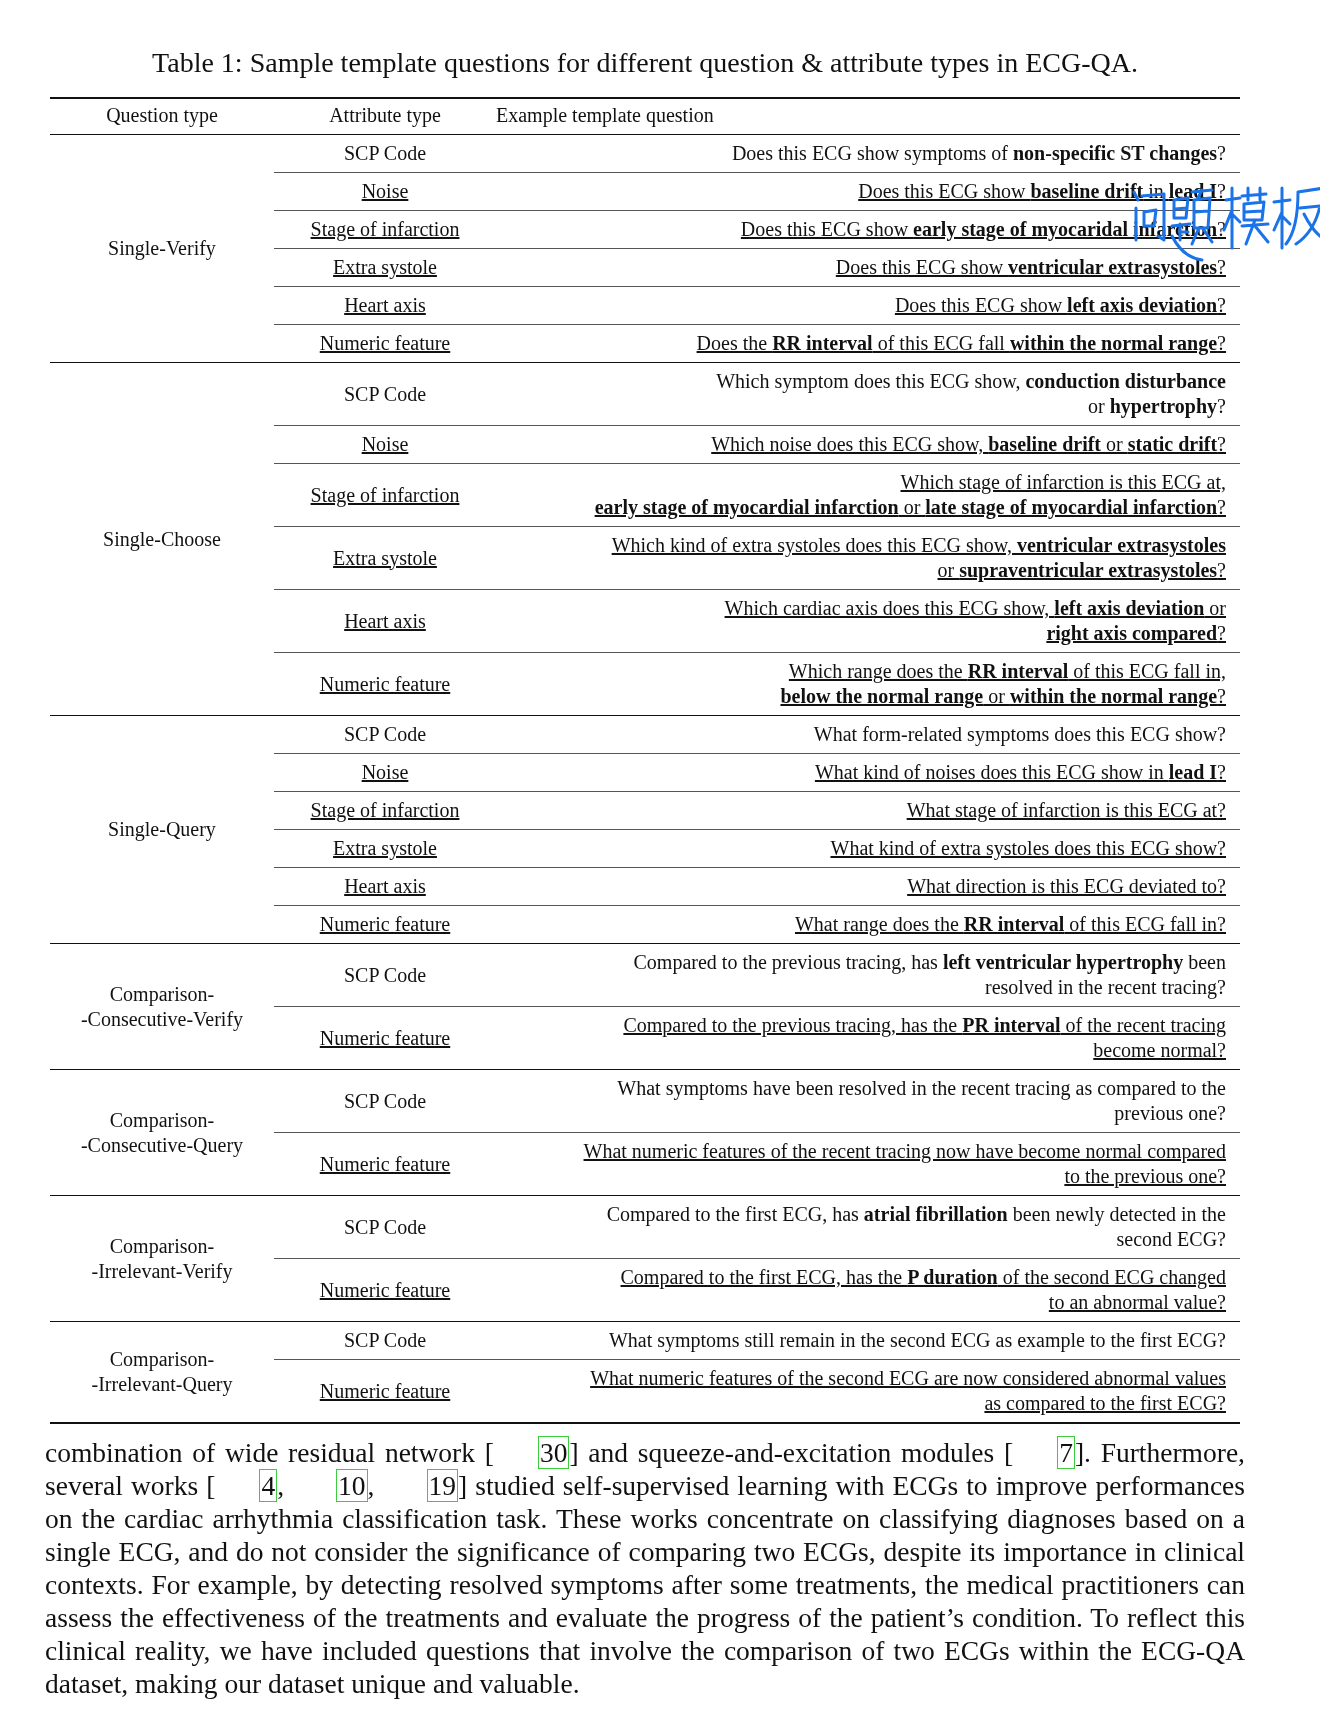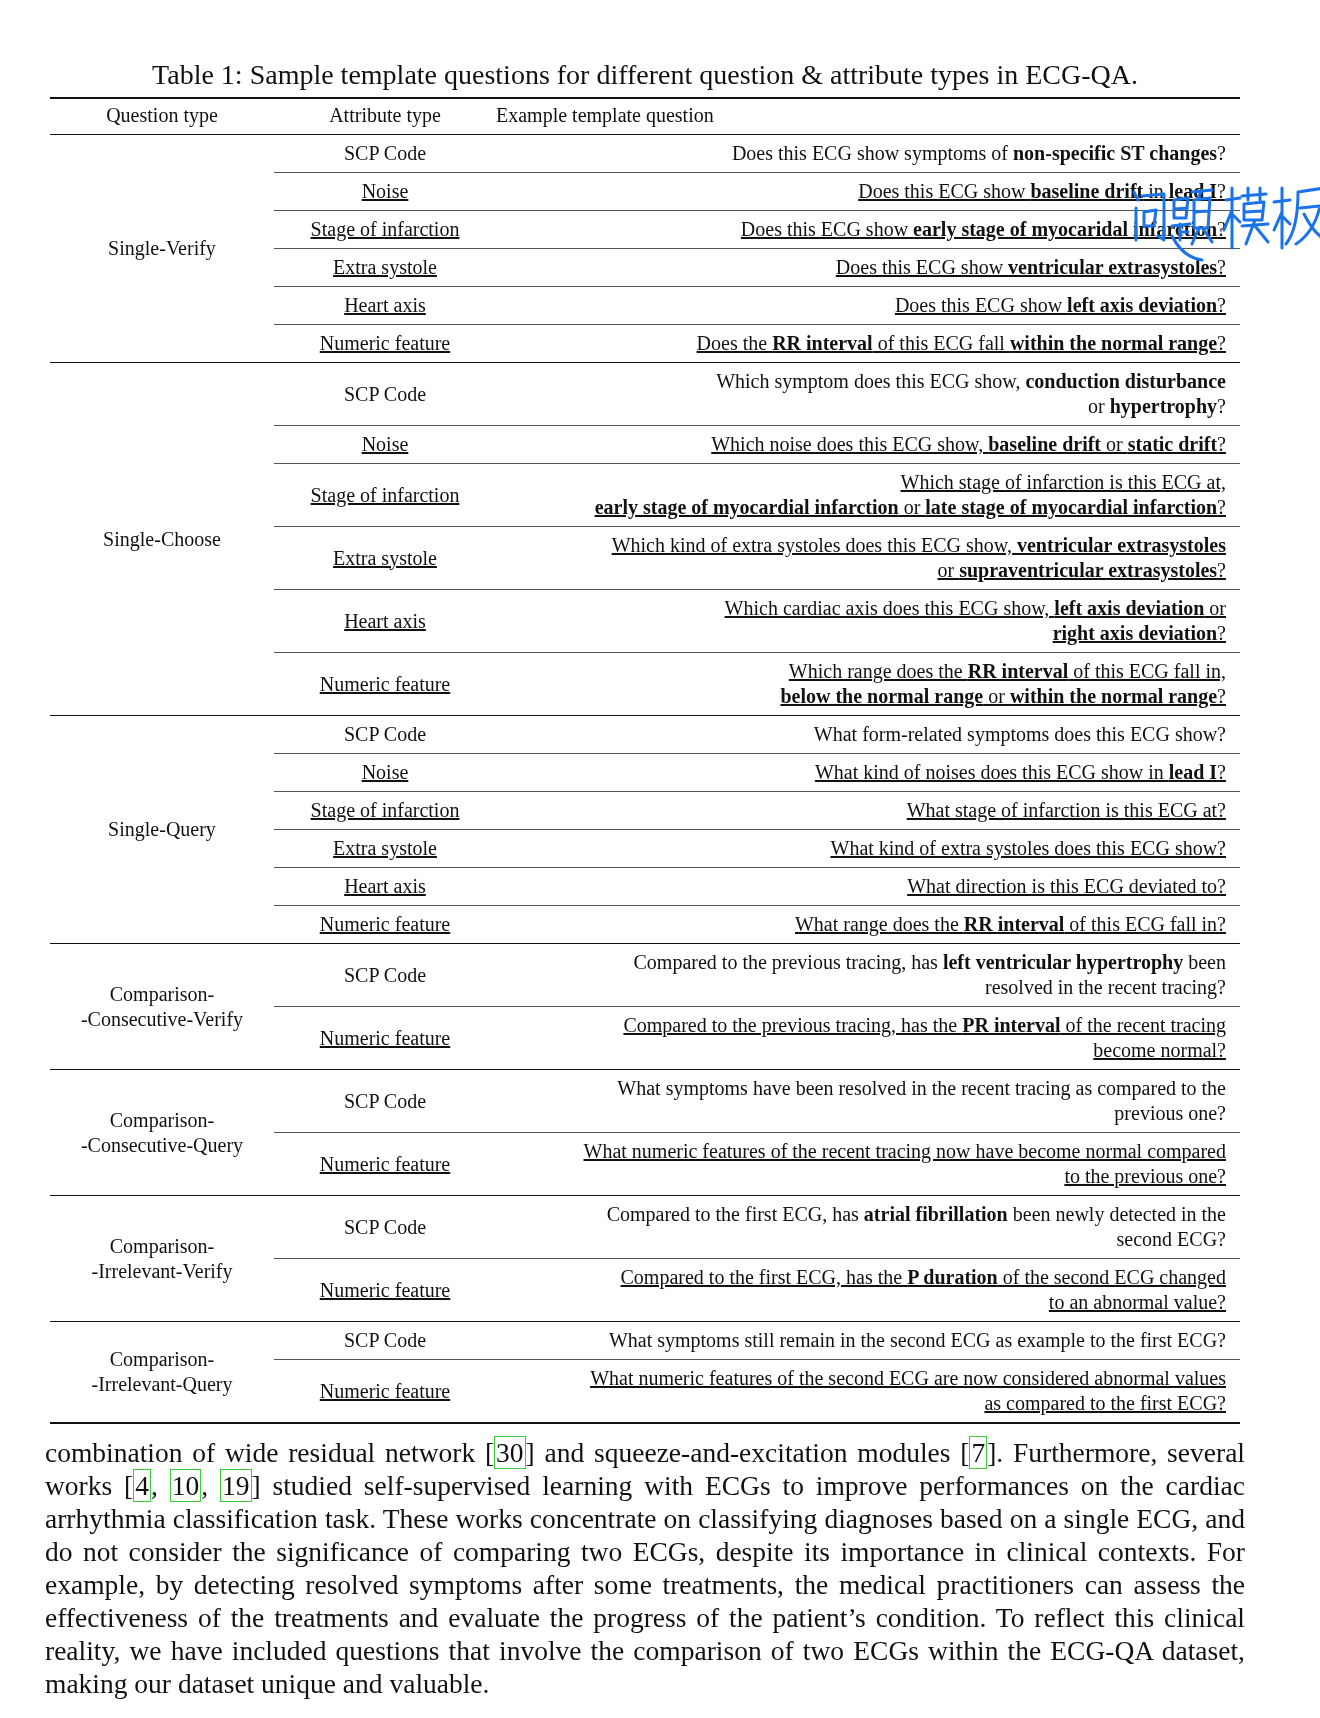--- a/index.html
+++ b/index.html
@@ -1,41 +1,41 @@
 <!DOCTYPE html>
 <html><head>
 <meta charset="utf-8">
 <style>
   html, body { margin: 0; padding: 0; background: #ffffff; }
   body {
     width: 1320px; height: 1718px; position: relative; overflow: hidden;
     font-family: "Liberation Serif", "DejaVu Serif", serif; color: #111;
   }
   .caption {
-    position: absolute; left: 0; top: 58px; width: 1290px; text-align: center;
+    position: absolute; left: 0; top: 46px; width: 1290px; text-align: center;
     font-size: 28px; line-height: 34px;
   }
   .table-wrap { position: absolute; left: 50px; top: 97px; width: 1190px; }
   table { border-collapse: collapse; width: 1190px; font-size: 20px; line-height: 25px; }
   thead th { font-weight: normal; padding: 4px 4px 6px 4px; border-top: 2px solid #111; border-bottom: 1.5px solid #111; }
   th.c1, td.qtype { width: 212px; text-align: center; }
   th.c2, td.attr { width: 210px; text-align: center; }
   th.c3 { text-align: left; padding-left: 0; }
   td { padding: 6px 6px; vertical-align: middle; }
   td.q { text-align: right; padding-left: 8px; padding-right: 14px; }
   tr.sub td.attr, tr.sub td.q { border-top: 1px solid #555; text-decoration: underline; }
   tr.grp-start td { border-top: 1.5px solid #111; }
   tbody tr:first-child td { border-top: none; }
   table.main tbody tr.last td { border-bottom: 2px solid #111; }
   td.q b { font-weight: bold; }
   .para {
     position: absolute; left: 45px; top: 1436px; width: 1200px;
     font-size: 27.5px; line-height: 33px; text-align: justify;
   }
-  .cite { border: 1.5px solid #3ccc3c; padding: 0 1px; }
+  .cite { border: 1.5px solid #3ccc3c; padding: 0 1px; margin-left: 44px; }
   .handwriting {
     position: absolute; left: 1128px; top: 178px; width: 200px; height: 90px;
   }
 </style>
 </head>
 <body>
 
 <div class="caption">Table 1: Sample template questions for different question &amp; attribute types in ECG-QA.</div>
 
 <div class="table-wrap">
@@ -85,21 +85,21 @@
         <tr class="sub">
           <td class="attr">Stage of infarction</td>
           <td class="q">Which stage of infarction is this ECG at,<br><b>early stage of myocardial infarction</b> or <b>late stage of myocardial infarction</b>?</td>
         </tr>
         <tr class="sub">
           <td class="attr">Extra systole</td>
           <td class="q">Which kind of extra systoles does this ECG show, <b>ventricular extrasystoles</b><br>or <b>supraventricular extrasystoles</b>?</td>
         </tr>
         <tr class="sub">
           <td class="attr">Heart axis</td>
-          <td class="q">Which cardiac axis does this ECG show, <b>left axis deviation</b> or<br><b>right axis deviation</b>?</td>
+          <td class="q">Which cardiac axis does this ECG show, <b>left axis deviation</b> or<br><b>right axis compared</b>?</td>
         </tr>
         <tr class="sub">
           <td class="attr">Numeric feature</td>
           <td class="q">Which range does the <b>RR interval</b> of this ECG fall in,<br><b>below the normal range</b> or <b>within the normal range</b>?</td>
         </tr>
         <tr class="grp-start">
           <td class="qtype" rowspan="6">Single-Query</td>
           <td class="attr">SCP Code</td>
           <td class="q">What form-related symptoms does this ECG show?</td>
         </tr>

